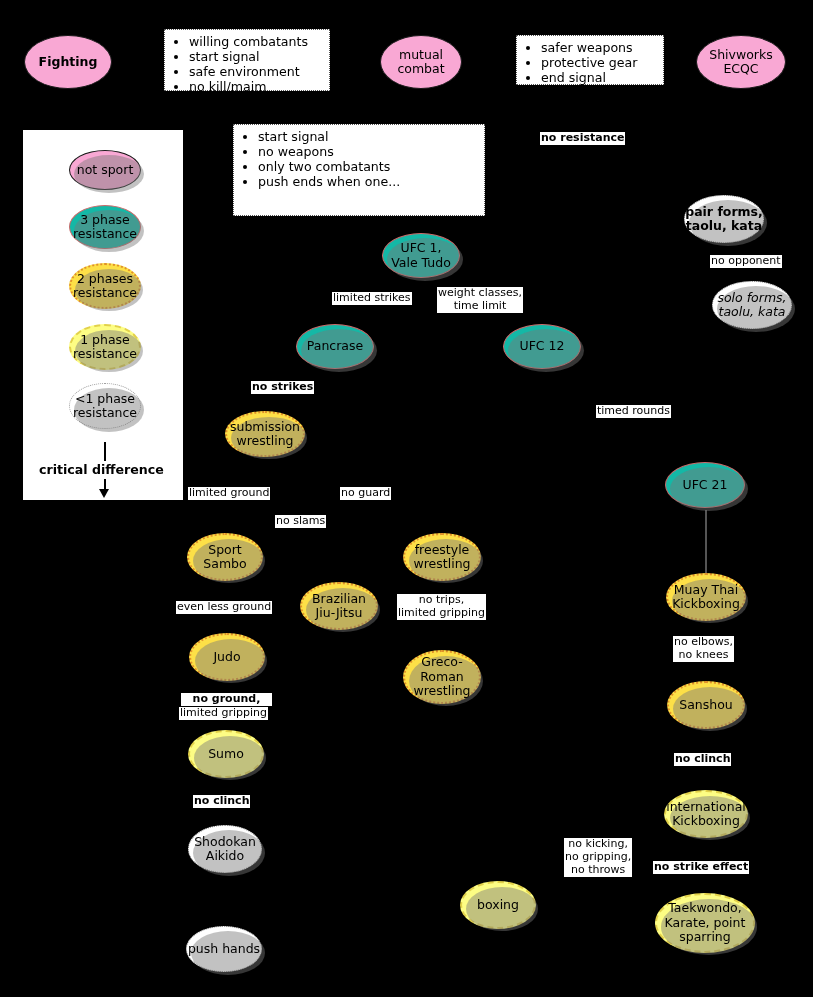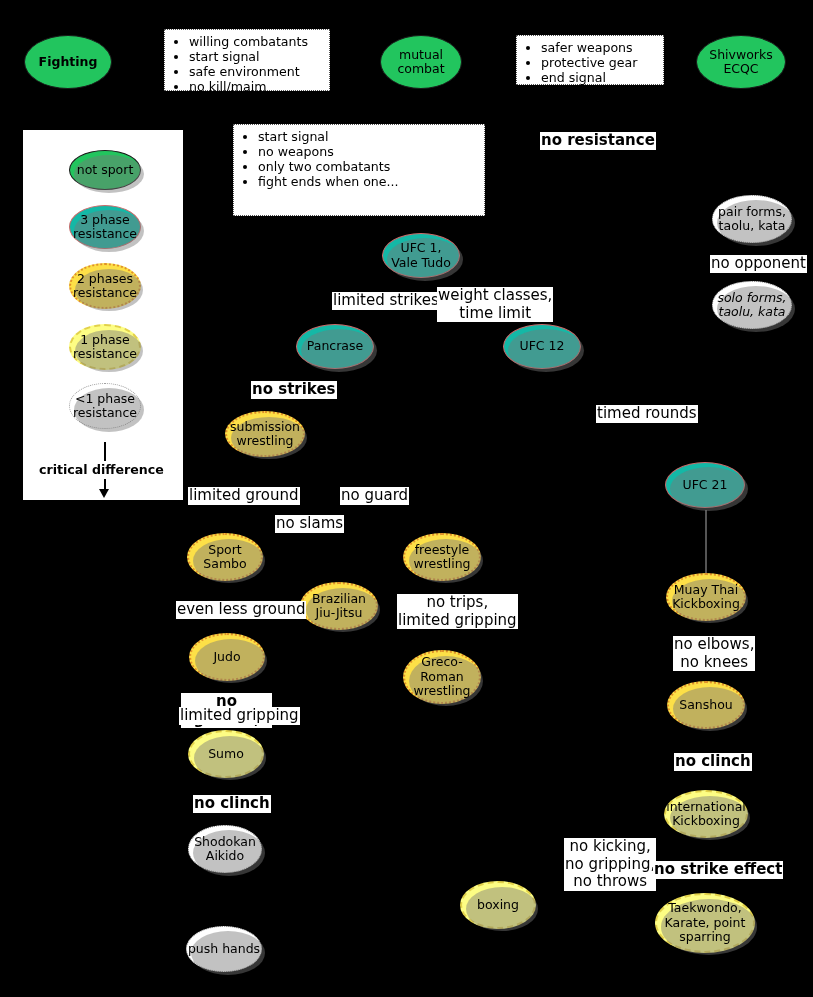--- a/index.html
+++ b/index.html
@@ -27,21 +27,21 @@
     align-items: center;
     justify-content: center;
     text-align: center;
     border-radius: 50%;
     color: #000000;
     font-size: 12.5px;
     line-height: 1.15;
     white-space: pre-line;
     z-index: 5;
   }
-  .node.gray   { background:#22c55e; border:1.4px solid #1a1a1a; }
+  .node.gray   { background:#f9a8d4; border:1.4px solid #1a1a1a; }
   .node.red    { background:#14b8a6; border:1.6px solid #c96a6a; }
   .node.orange { background:#fde047; border:2px dotted #e0912a; }
   .node.yellow { background:#fdfd84; border:2px dashed #e2d14a; }
   .node.white  { background:#ffffff; border:1.6px dotted #9a9a9a; }
   .node.bold   { font-weight: bold; }
 
   
   .node.sh::after{
     content:"";
     position:absolute;
@@ -49,21 +49,21 @@
     border-radius:50%;
     background:rgba(120,120,120,.45);
     z-index:-1;
   }
 
   
   .elabel {
     position: absolute;
     background: #ffffff;
     color: #000000;
-    font-size: 15px;
+    font-size: 11px;
     line-height: 1.18;
     text-align: center;
     white-space: pre-line;
     padding: 0 1px;
     z-index: 6;
   }
   .elabel.b { font-weight: bold; }
 
   
   .listbox {
@@ -184,21 +184,21 @@
   <div id="legend-arrow-top"></div>
   <div id="legend-critical">critical difference</div>
   <div id="legend-arrow-bot"></div>
   <div id="legend-arrow-head"></div>
 
   <div class="listbox" style="left:233px; top:124px; width:252px; height:92px;">
     <ul>
       <li>start signal</li>
       <li>no weapons</li>
       <li>only two combatants</li>
-      <li>fight ends when one...</li>
+      <li>push ends when one...</li>
     </ul>
   </div>
 
   <div class="edge" style="left:705px; top:510px; height:65px;"></div>
 
   <div class="elabel b" style="left:540px; top:132px;">no resistance</div>
 
   <div class="elabel" style="left:332px; top:292px;">limited strikes</div>
 
   <div class="elabel" style="left:437px; top:287px;">weight classes,
@@ -314,21 +314,21 @@
 
   <div class="node white sh" style="left:188px; top:825px; width:74px; height:48px;">
     <span>Shodokan
 Aikido</span>
   </div>
 
   <div class="node white sh" style="left:186px; top:926px; width:76px; height:46px;">
     <span>push hands</span>
   </div>
 
-  <div class="node white sh" style="left:712px; top:195px; width:80px; height:48px;">
+  <div class="node white sh" style="left:684px; top:195px; width:80px; height:48px;font-weight:bold;">
     <span>pair forms,
 taolu, kata</span>
   </div>
 
   <div class="node white sh" style="left:712px; top:281px; width:80px; height:48px;font-style:italic;">
     <span>solo forms,
 taolu, kata</span>
   </div>
 
 </div>

